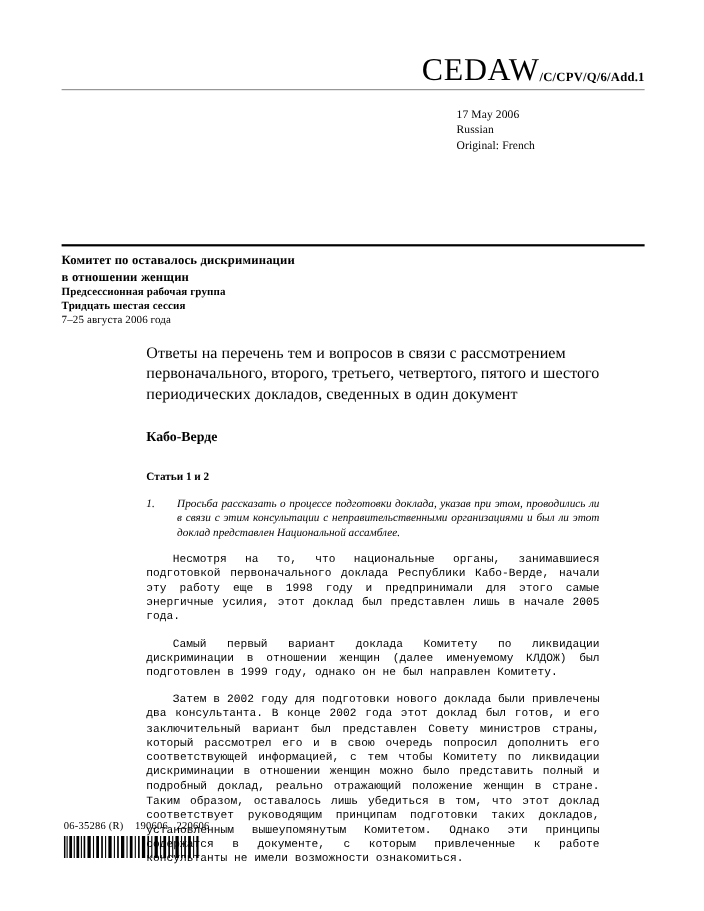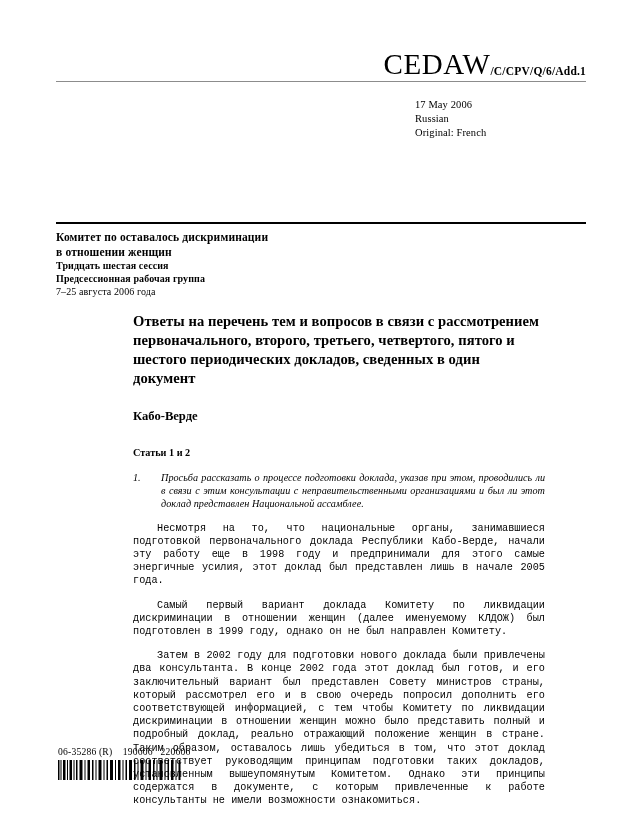--- a/index.html
+++ b/index.html
@@ -114,21 +114,21 @@
   
   .body-col {
     position: absolute;
     left: 133px;
     top: 312px;
     width: 412px;
   }
 
   .doc-title {
     font-size: 14.6px;
-    font-weight: 700;
+    font-weight: 400;
     line-height: 19px;
     letter-spacing: 0.05px;
     margin: 0 0 0 0;
     text-align: left;
   }
 
   .country {
     font-size: 12.6px;
     font-weight: 700;
     line-height: 16px;
@@ -206,22 +206,22 @@
     <div>17 May 2006</div>
     <div>Russian</div>
     <div>Original: French</div>
   </div>
 
   <div class="rule-thick"></div>
 
   <div class="committee">
     <div class="c-major">Комитет по оставалось дискриминации</div>
     <div class="c-major">в отношении женщин</div>
+    <div class="c-minor">Предсессионная рабочая группа</div>
     <div class="c-minor">Тридцать шестая сессия</div>
-    <div class="c-minor">Предсессионная рабочая группа</div>
     <div class="c-plain">7–25 августа 2006 года</div>
   </div>
 
   <div class="body-col">
 
     <h1 class="doc-title">Ответы на перечень тем и вопросов в связи с рассмотрением первоначального, второго, третьего, четвертого, пятого и шестого периодических докладов, сведенных в один документ</h1>
 
     <h2 class="country">Кабо-Верде</h2>
 
     <h3 class="article-head">Статьи 1 и 2</h3>

